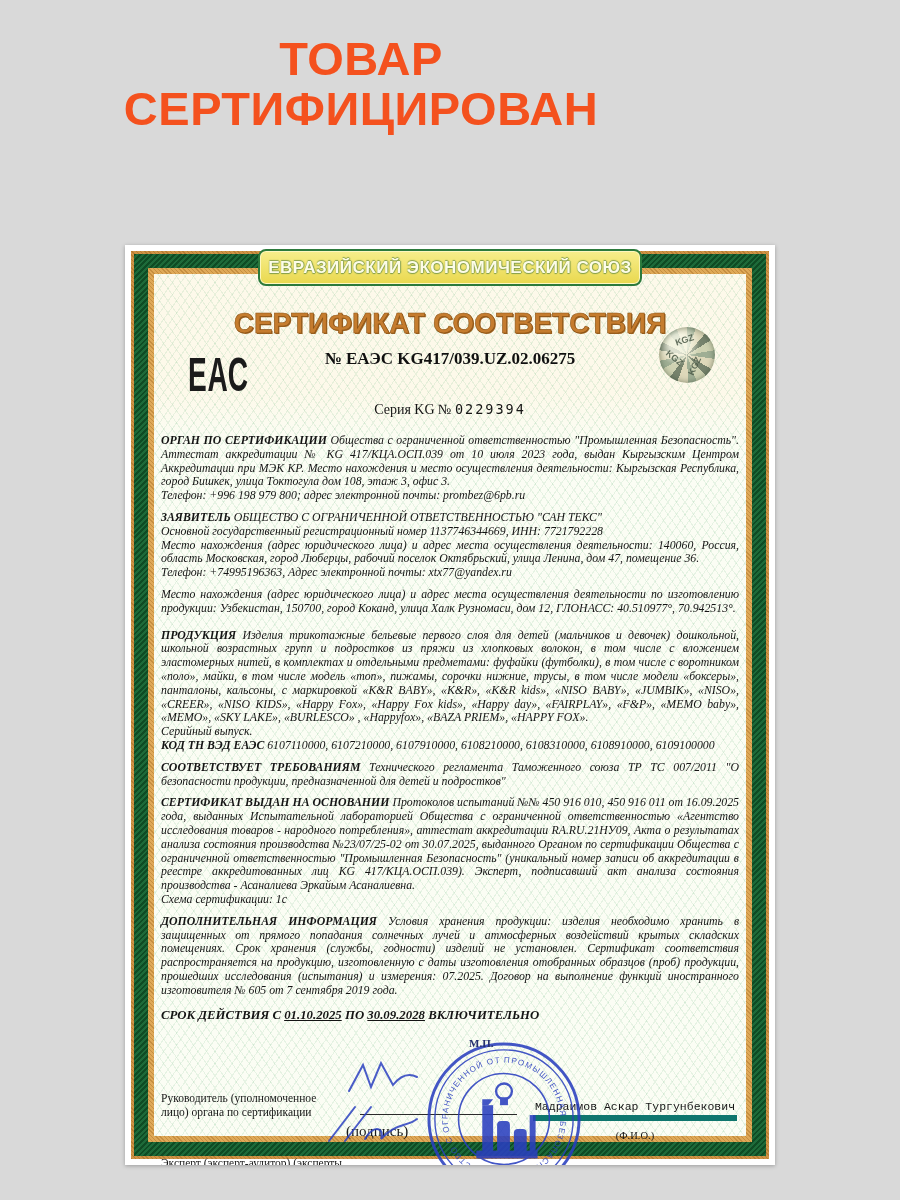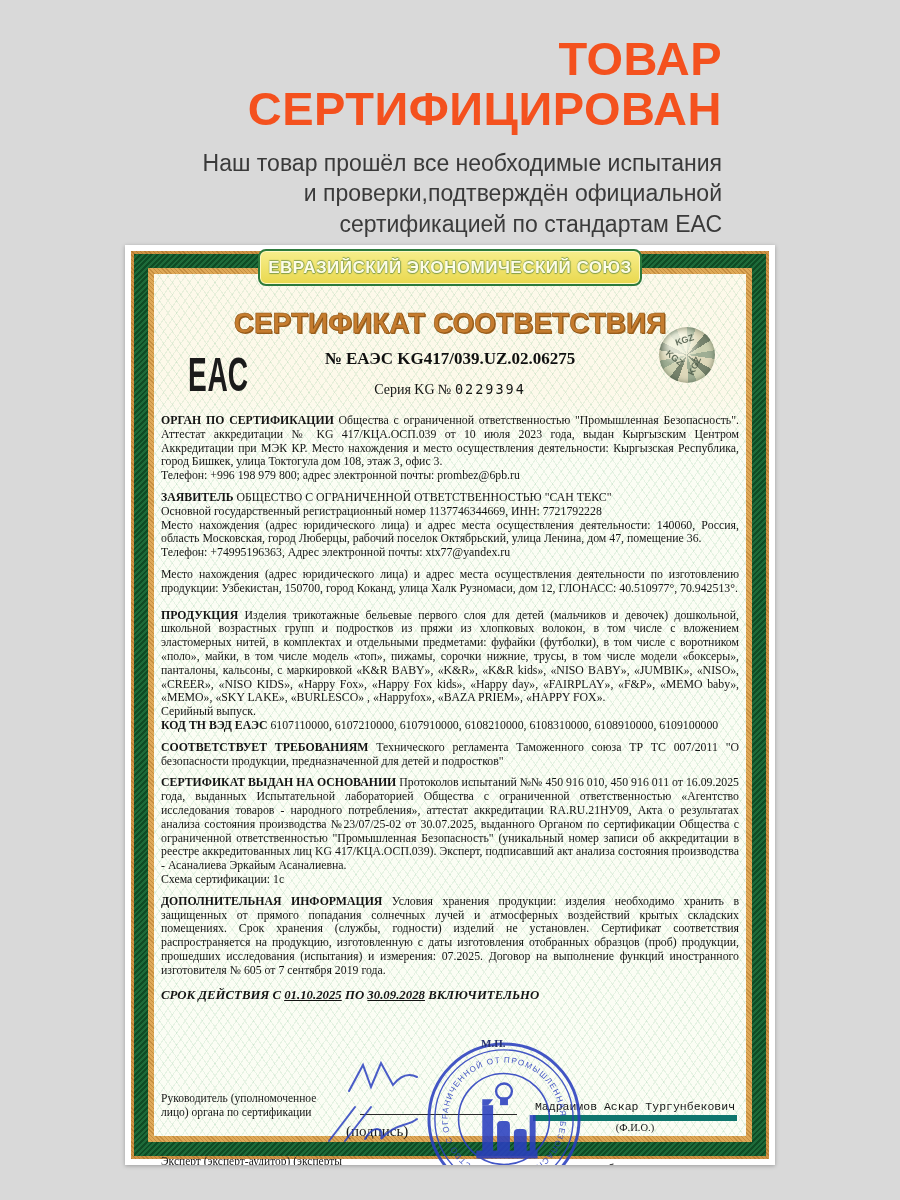--- a/index.html
+++ b/index.html
@@ -6,21 +6,21 @@
   body{
     width:900px;height:1200px;
     background:#d9d9d9;
     font-family:"Liberation Serif",serif;
     color:#161616;
     overflow:hidden;
   }
   .stage{position:relative;width:900px;height:1200px;overflow:hidden;}
 
   
-  .promo{position:absolute;left:0;top:0;width:722px;text-align:right;}
+  .promo{position:absolute;left:0;top:0;width:722px;text-align:center;}
   .promo-title{
     margin-top:34px;
     font-family:"Liberation Sans",sans-serif;
     font-weight:bold;font-size:47px;line-height:1.06;
     color:#f4511e;letter-spacing:.5px;
   }
   .promo-sub{
     margin-top:14px;
     font-family:"Liberation Sans",sans-serif;
     font-size:23px;line-height:1.33;color:#3a3a3a;font-weight:500;
@@ -78,65 +78,60 @@
 
   .cert-title{
     margin:0;padding-top:32px;text-align:center;
     font-family:"Liberation Sans",sans-serif;font-weight:bold;font-size:28px;
     color:#c57c2e;letter-spacing:0;transform:scaleY(1.08);
     -webkit-text-stroke:.6px #8a5317;
     text-shadow:1px 1px 0 #9c6120;
     white-space:nowrap;
   }
   .cert-number{margin-top:11px;text-align:center;font-weight:bold;font-size:17px;color:#101010;}
-  .series{margin-top:12px;text-align:center;font-size:14px;color:#151515;}
+  .series{margin-top:32px;text-align:center;font-size:14px;color:#151515;}
   .series .num{font-family:"DejaVu Sans Mono",monospace;letter-spacing:2px;font-size:13.5px;}
 
   .sections{
     margin-top:16px;padding:0 7px;
     font-size:11.8px;line-height:1.17;text-align:justify;color:#141414;
   }
-  .sec{margin-bottom:8px;}
+  .sec{margin-bottom:8px;font-style:italic;}
   .sec b{font-weight:bold;}
   .ln{display:block;}
   .left{text-align:left;}
 
   .validity{margin-top:11px;font-weight:bold;font-size:12.8px;text-align:left;white-space:nowrap;font-style:italic;}
   .validity .u{text-decoration:underline;}
 
   
   .sigs{
     position:absolute;left:36px;right:36px;top:846px;z-index:4;
     display:grid;grid-template-columns:185px 185px 1fr;row-gap:13px;
     font-size:11.5px;line-height:1.25;text-align:left;
   }
   .sig-line{border-bottom:1px solid #2a2a2a;height:15px;margin:0 14px;}
   .sig-cap{text-align:left;font-size:15px;margin-top:7px;color:#1a1a1a;}
   .name-cell{text-align:center;}
   .name-u{display:inline-block;border-bottom:6px solid #0f766e;padding:0 2px 1px;font-family:Liberation Mono, monospace;}
-  .fio{font-size:10.5px;margin-top:0;}
+  .fio{font-size:10.5px;margin-top:8px;}
 
   .stamp{position:absolute;left:300px;top:795px;width:158px;height:158px;z-index:5;opacity:.88;}
-  .mp{position:absolute;left:356px;top:792px;z-index:6;font-weight:bold;font-size:11px;color:#25306e;}
+  .mp{position:absolute;left:344px;top:792px;z-index:6;font-weight:bold;font-size:11px;color:#25306e;}
   .autograph{position:absolute;z-index:6;}
 </style>
 </head>
 <body>
 
 <div class="stage">
 
   <div class="promo">
     <div class="promo-title">
       <div>ТОВАР</div>
       <div>СЕРТИФИЦИРОВАН</div>
-    </div>
-    <div class="promo-sub">
-      <div>Наш товар прошёл все необходимые испытания</div>
-      <div>и проверки,подтверждён официальной</div>
-      <div>сертификацией по стандартам ЕАС</div>
     </div>
   </div>
 
   <div class="page">
     <div class="b-gold-outer"></div>
     <div class="b-green"></div>
     <div class="b-gold-inner"></div>
 
     <div class="content">
 

